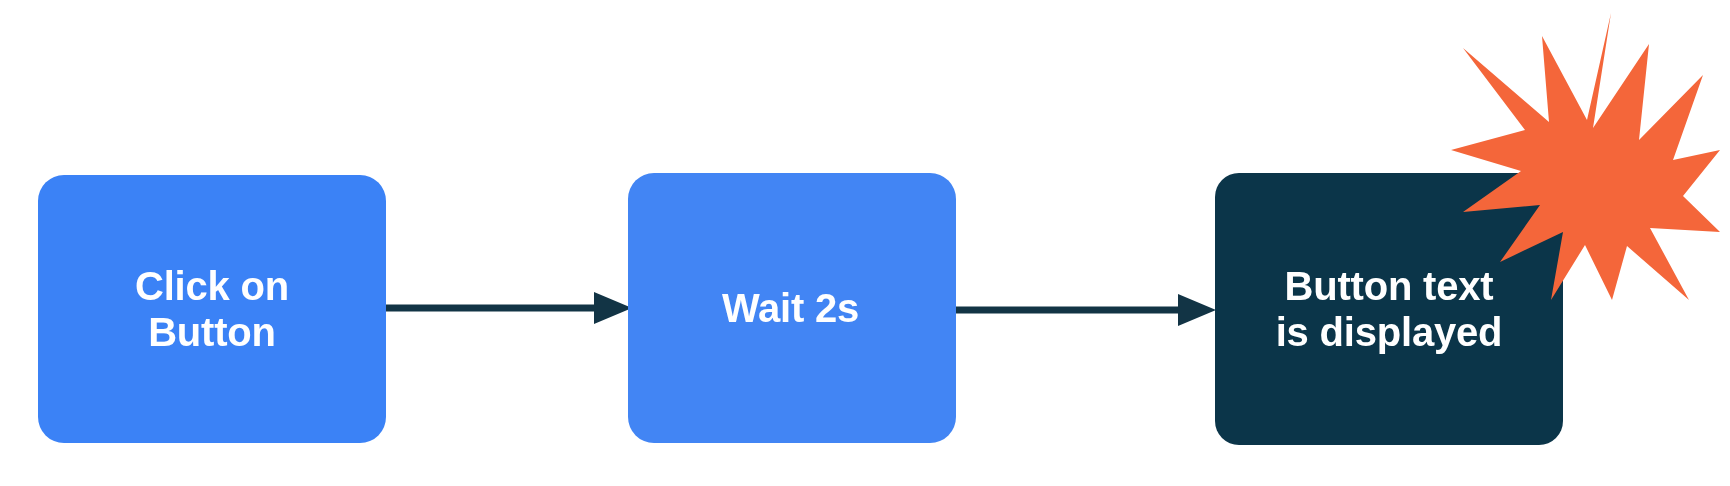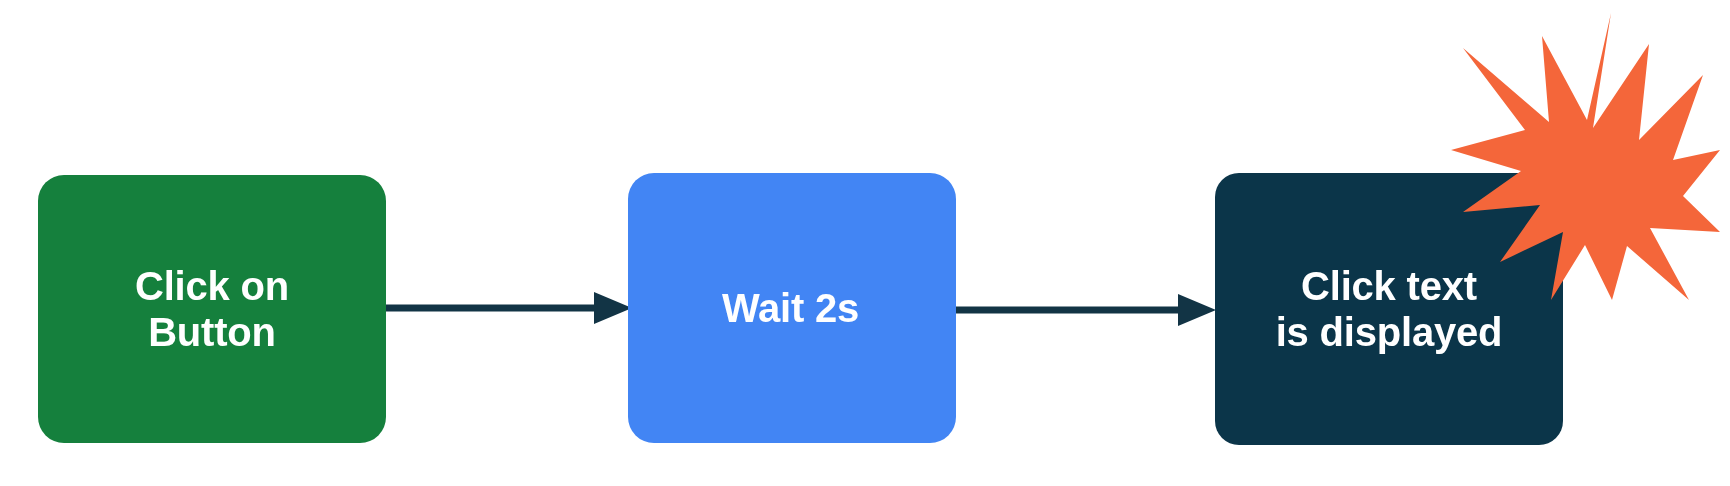--- a/index.html
+++ b/index.html
@@ -98,31 +98,31 @@
   <svg id="connector-1" class="connector" viewBox="0 0 260 40" preserveAspectRatio="none">
     <line x1="8" y1="20" x2="232" y2="20" stroke="#123445" stroke-width="7"></line>
     <polygon points="218,4 256,20 218,36" fill="#123445"></polygon>
   </svg>
 
   <svg id="connector-2" class="connector" viewBox="0 0 272 40" preserveAspectRatio="none">
     <line x1="8" y1="20" x2="244" y2="20" stroke="#123445" stroke-width="7"></line>
     <polygon points="230,4 268,20 230,36" fill="#123445"></polygon>
   </svg>
 
-  <div id="node-click" class="node" style="background:#15803d">
+  <div id="node-click" class="node" style="background:#3b82f6">
     <span class="node-label">Click on
 Button</span>
   </div>
 
   <div id="node-wait" class="node" style="background:#4285f4">
     <span class="node-label">Wait 2s</span>
   </div>
 
   <div id="node-assert" class="node" style="background:#0b3549">
-    <span class="node-label">Click text
+    <span class="node-label">Button text
 is displayed</span>
   </div>
 
   <svg id="burst" viewBox="0 0 445 300" preserveAspectRatio="none">
     <polygon fill="#f4663a" points="336,13 318,128 374,44 364,140 428,75 398,160 445,150 408,196
               445,232 375,228 414,300 352,246 337,300 310,245 276,300 288,232
               225,262 265,205 188,212 246,171 176,150 250,130 188,48 274,122
               267,36 312,120"></polygon>
   </svg>
 

